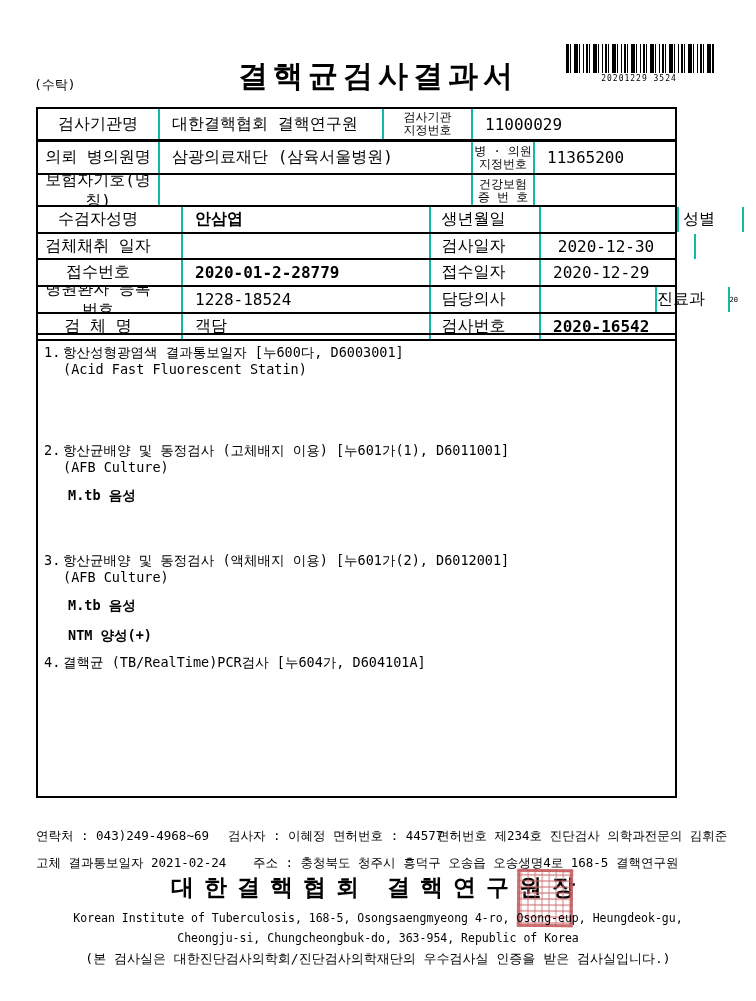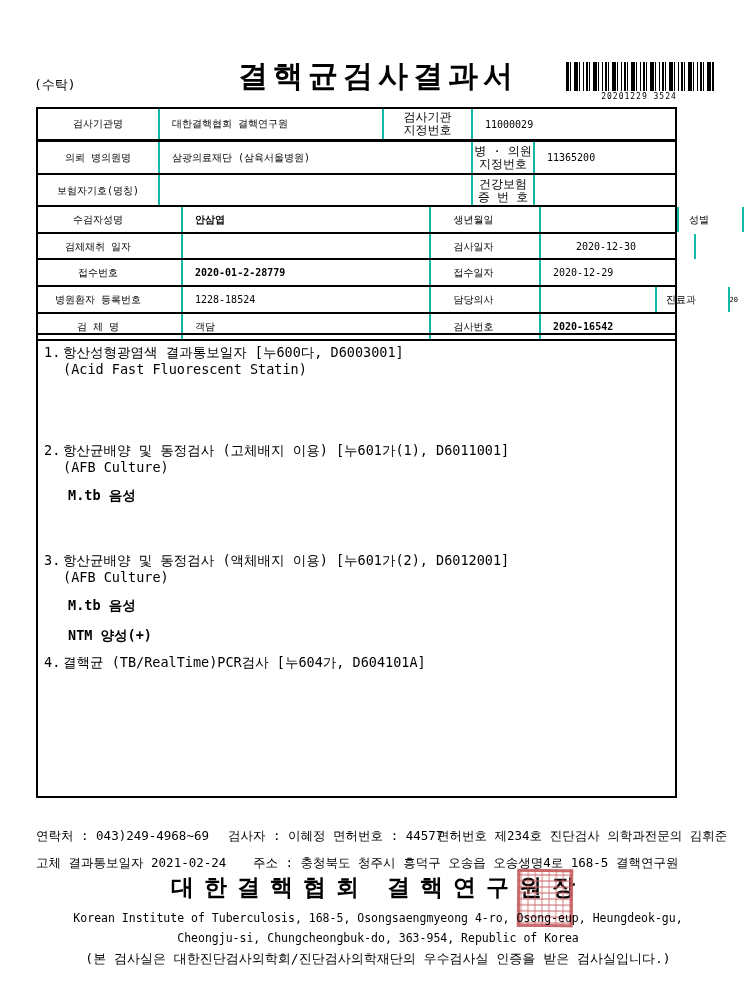--- a/index.html
+++ b/index.html
@@ -11,37 +11,37 @@
   .abs{position:absolute;}
   .pre{white-space:pre-line;}
   .bold{font-weight:bold;}
   
   .consignment{left:34px;top:76px;font-size:13px;}
   .doc-title{
     left:0;top:56px;width:756px;text-align:center;
     font-family:"DejaVu Serif","Liberation Serif",serif;
     font-weight:bold;font-size:30px;letter-spacing:5px;
   }
-  .barcode-wrap{left:566px;top:62px;width:146px;height:40px;}
+  .barcode-wrap{left:566px;top:44px;width:146px;height:40px;}
   .barcode-bars{
     width:146px;height:29px;
     background:repeating-linear-gradient(90deg,
       #000 0 2px,#fff 2px 3px,#000 3px 4px,#fff 4px 7px,
       #000 7px 11px,#fff 11px 12px,#000 12px 13px,#fff 13px 16px,
       #000 16px 17px,#fff 17px 19px);
     border-left:1px solid #000;border-right:1px solid #000;
   }
   .barcode-num{width:146px;text-align:center;font-size:8px;letter-spacing:1px;margin-top:1px;}
   
   .tgroup{left:36px;width:641px;border:2px solid #000;box-sizing:border-box;background:#fff;}
   .trow{display:flex;align-items:stretch;}
   .trow + .trow{border-top:2px solid #000;}
   .cell{
     display:flex;align-items:center;box-sizing:border-box;
-    font-size:10px;overflow:hidden;
+    font-size:16px;overflow:hidden;
   }
   .cell + .cell{border-left:2px solid #14b8a6;}
   .lbl{justify-content:center;text-align:center;}
   .lbl2{justify-content:center;text-align:center;font-size:12px;line-height:13px;}
   .val{padding-left:12px;}
   .vctr{justify-content:center;}
   .tiny{font-size:7px;justify-content:center;padding-left:8px;}
   .w120{width:120px;flex:none;}
   .w224{width:224px;flex:none;}
   .w225{width:225px;flex:none;}

